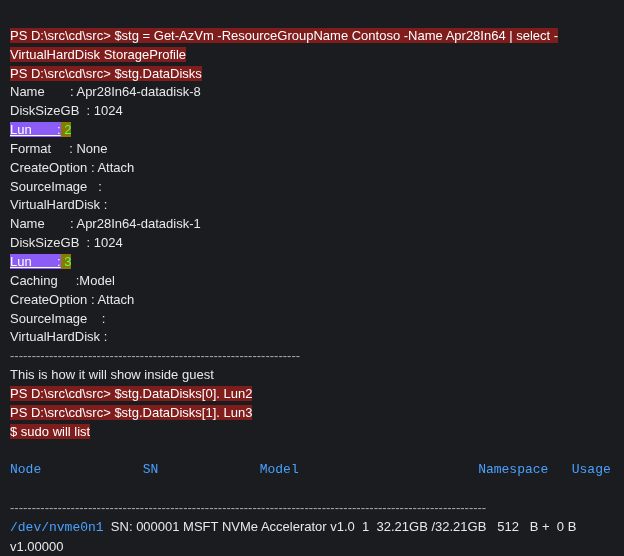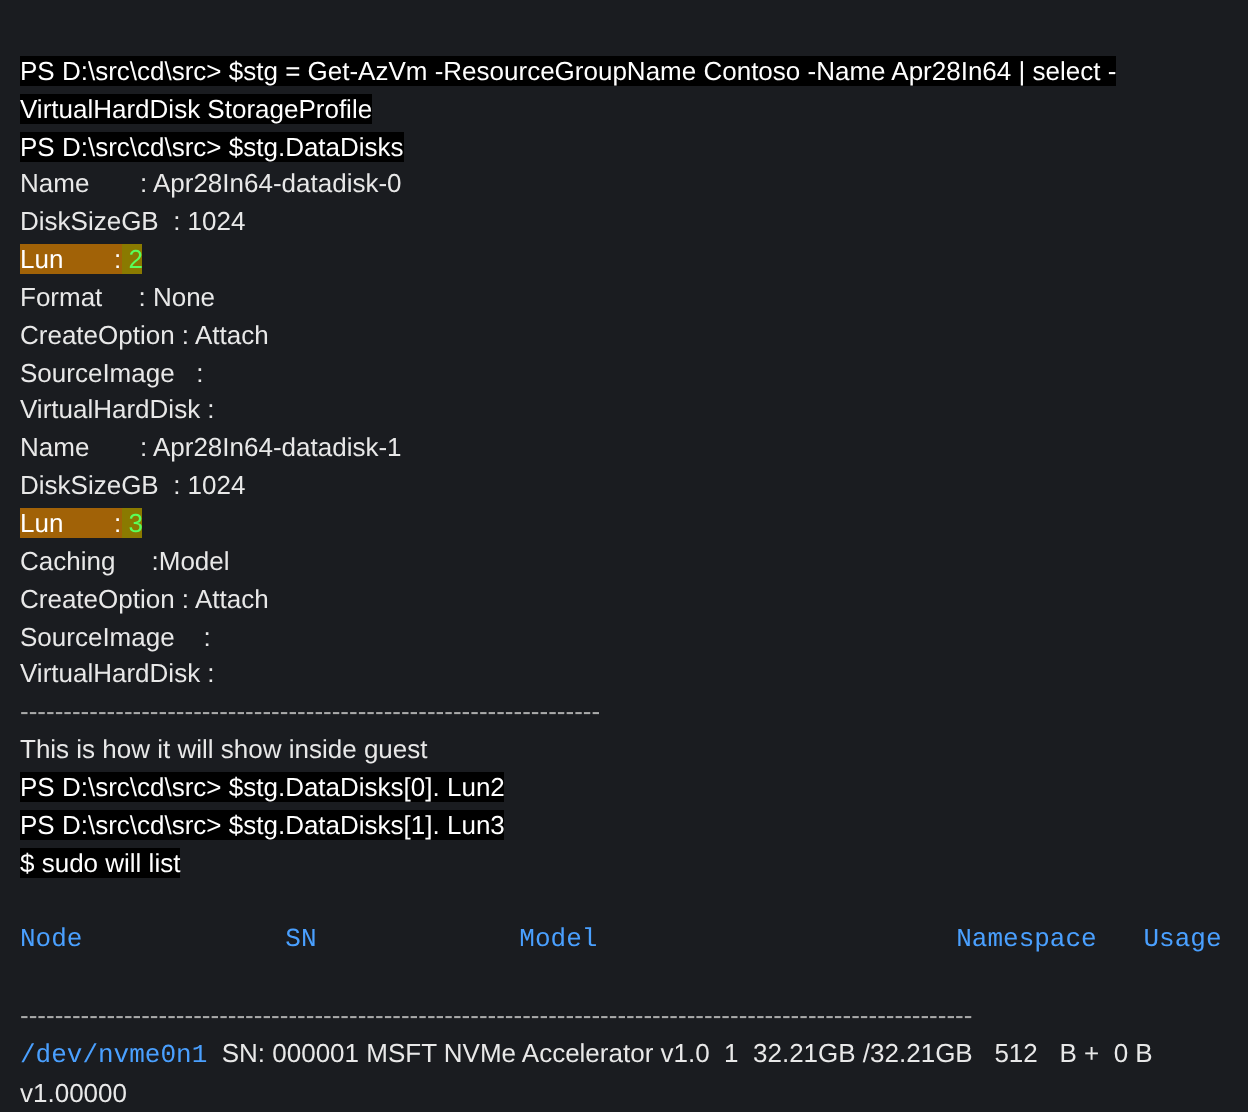--- a/index.html
+++ b/index.html
@@ -11,35 +11,35 @@
     font-size: 13px;
     width: 624px;
     height: 556px;
     overflow: hidden;
   }
   .terminal {
     padding: 8px 10px;
     line-height: 1.45;
     white-space: pre;
   }
-  .hl-teal   { background: #000000; color: #fff; }
-  .hl-olive  { background: #a16207; color: #fff; }
+  .hl-teal   { background: #7f1d1d; color: #fff; }
+  .hl-olive  { background: #8b5cf6; color: #fff; text-decoration: underline; }
   .hl-olive2 { background: #8a7a00; color: #5aff5a; }
   .ln        { display: inline; }
   .blue      { color: #4aa0ff; font-family: Liberation Mono, monospace; }
   .dashline  { color: #aaaaaa; letter-spacing: 0; }
 </style>
 </head>
 <body>
 
 <div class="terminal">
 <span class="ln hl-teal">PS D:\src\cd\src&gt; $stg = Get-AzVm -ResourceGroupName Contoso -Name Apr28In64 | select -</span>
 <span class="ln hl-teal">VirtualHardDisk StorageProfile</span>
 <span class="ln hl-teal">PS D:\src\cd\src&gt; $stg.DataDisks</span>
-<span class="ln">Name       : Apr28In64-datadisk-0</span>
+<span class="ln">Name       : Apr28In64-datadisk-8</span>
 <span class="ln">DiskSizeGB  : 1024</span>
 <span class="ln hl-olive">Lun       :</span><span class="ln hl-olive2"> 2</span>
 <span class="ln">Format     : None</span>
 <span class="ln">CreateOption : Attach</span>
 <span class="ln">SourceImage   :</span>
 <span class="ln">VirtualHardDisk :</span>
 <span class="ln">Name       : Apr28In64-datadisk-1</span>
 <span class="ln">DiskSizeGB  : 1024</span>
 <span class="ln hl-olive">Lun       :</span><span class="ln hl-olive2"> 3</span>
 <span class="ln">Caching     :Model</span>

